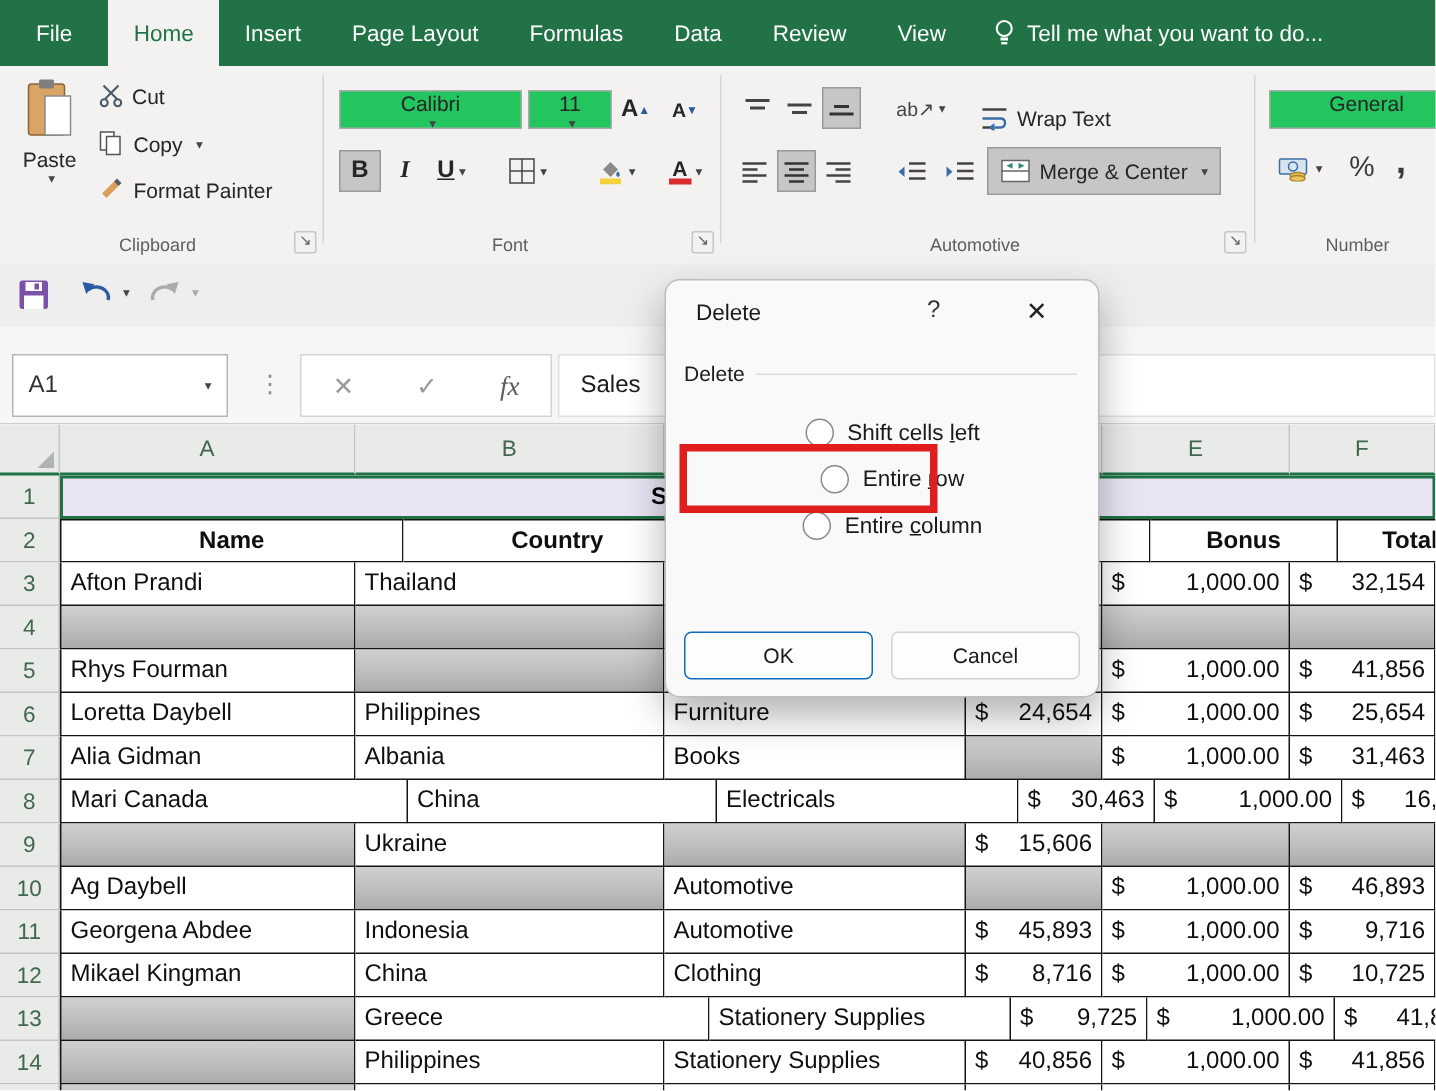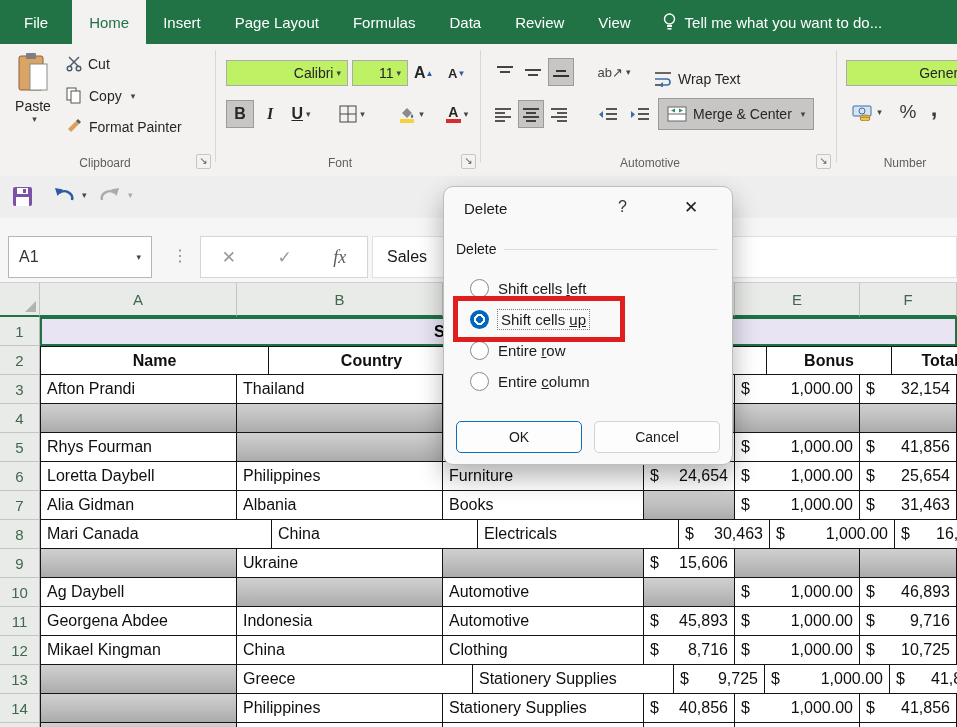--- a/index.html
+++ b/index.html
@@ -19,22 +19,22 @@
           border-bottom:1px solid #C8C6C4;font-size:14px;color:#262626;}
   .vsep{position:absolute;top:6px;height:112px;width:1px;background:#D8D6D4;}
   .grouplabel{position:absolute;top:112px;font-size:12px;color:#605E5C;text-align:center;}
   .launcher{position:absolute;top:110px;font-size:10px;color:#605E5C;border:1px solid #C8C6C4;
             width:13px;height:13px;line-height:11px;text-align:center;border-radius:2px;}
   .dd{font-size:9px;color:#444;margin-left:3px;}
   .rbtn{position:absolute;display:flex;align-items:center;gap:6px;white-space:nowrap;}
   .bigbtn{position:absolute;display:flex;flex-direction:column;align-items:center;width:54px;}
   .bigbtn .blabel{margin-top:4px;font-size:14px;}
   .selbg{background:#C8C6C4;border:1px solid #9A9A9A;}
-  .fmtbox{position:absolute;height:26px;background:#bef264;border:1px solid #ABABAB;display:flex;
-          align-items:center;padding:0 6px;font-size:14px;justify-content:flex-end;box-sizing:border-box;}
+  .fmtbox{position:absolute;height:26px;background:#22c55e;border:1px solid #ABABAB;display:flex;
+          align-items:center;padding:0 6px;font-size:14px;justify-content:space-between;box-sizing:border-box;flex-direction:column;}
   .iconbtn{position:absolute;display:flex;align-items:center;justify-content:center;height:28px;box-sizing:border-box;}
   .glyph{font-weight:bold;font-size:16px;color:#262626;}
   .sizearrow{font-size:8px;color:#2B5AA0;vertical-align:super;}
   
   .qat{position:absolute;left:0;top:176px;width:957px;height:42px;background:#EFEEEE;}
   .qbtn{position:absolute;display:flex;align-items:center;gap:3px;}
   
   .fbar{position:absolute;left:0;top:218px;width:957px;height:65px;background:#F6F6F6;
         border-bottom:1px solid #CFCFCF;box-sizing:border-box;}
   .namebox{position:absolute;left:8px;top:18px;width:144px;height:42px;background:#fff;
@@ -76,21 +76,21 @@
   .dialog{position:absolute;left:443px;top:186px;width:288px;height:277px;background:#FAF9F9;
           border:1px solid #BDBDBD;border-radius:10px;box-shadow:0 12px 26px rgba(0,0,0,.30);
           z-index:40;color:#1a1a1a;}
   .dlg-title{position:absolute;left:20px;top:13px;font-size:15px;}
   .dlg-help{position:absolute;left:174px;top:11px;font-size:16px;color:#333;}
   .dlg-close{position:absolute;left:240px;top:10px;font-size:17px;color:#222;}
   .dlg-group{position:absolute;left:12px;top:54px;right:14px;display:flex;align-items:center;gap:8px;
              font-size:14px;color:#1a1a1a;}
   .dlg-group .gline{flex:1;height:1px;background:#DCDCDC;}
   .radio-list{position:absolute;left:26px;top:86px;right:12px;}
-  .radio-row{display:flex;align-items:center;height:31px;gap:9px;}
+  .radio-row{display:flex;align-items:center;height:31px;gap:9px;justify-content:center;}
   .radio{width:19px;height:19px;border-radius:50%;box-sizing:border-box;background:#fff;
          border:1.6px solid #8A8A8A;flex:none;}
   .radio.on{border:none;background:radial-gradient(circle,#0067C0 0 3.2px,#fff 3.2px 5.6px,#0067C0 5.6px);}
   .rlabel{font-size:15px;}
   .rlabel.focused{outline:1px dotted #7a7a7a;padding:1px 3px;}
   .mn{text-decoration:underline;}
   .dbtn{position:absolute;top:234px;width:124px;height:30px;background:#FDFDFD;border:1px solid #D2D2D2;
         border-radius:5px;display:flex;align-items:center;justify-content:center;font-size:14px;color:#1a1a1a;}
   .dbtn.ok{left:12px;border-color:#0F6CBD;}
   .dbtn.cancel{left:150px;}
@@ -622,24 +622,20 @@
   <div class="dlg-group">
     <span>Delete</span>
     <span class="gline"></span>
   </div>
   <div class="radio-list">
       <div class="radio-row">
         <span class="radio"></span>
         <span class="rlabel"><span>Shift cells </span><span class="mn">l</span><span>eft</span></span>
       </div>
       <div class="radio-row">
-        <span class="radio on"></span>
-        <span class="rlabel focused"><span>Shift cells </span><span class="mn">up</span><span></span></span>
-      </div>
-      <div class="radio-row">
         <span class="radio"></span>
         <span class="rlabel"><span>Entire </span><span class="mn">r</span><span>ow</span></span>
       </div>
       <div class="radio-row">
         <span class="radio"></span>
         <span class="rlabel"><span>Entire </span><span class="mn">c</span><span>olumn</span></span>
       </div>
     </div>
   <div class="dbtn ok">OK</div>
   <div class="dbtn cancel">Cancel</div>

